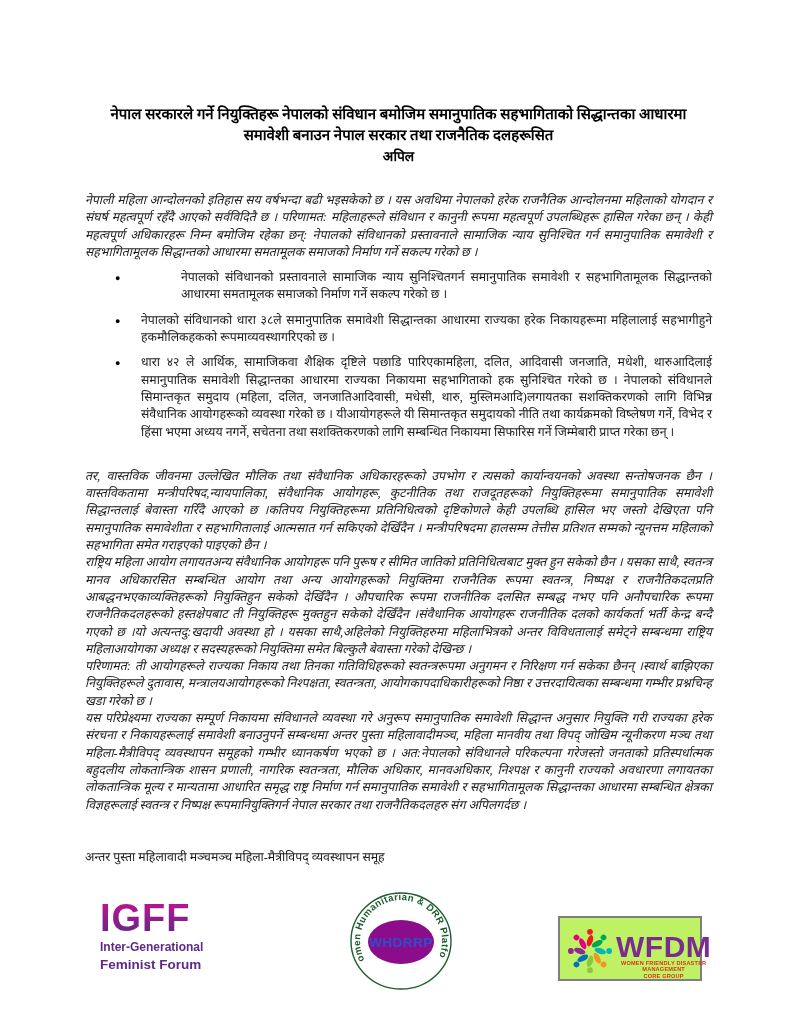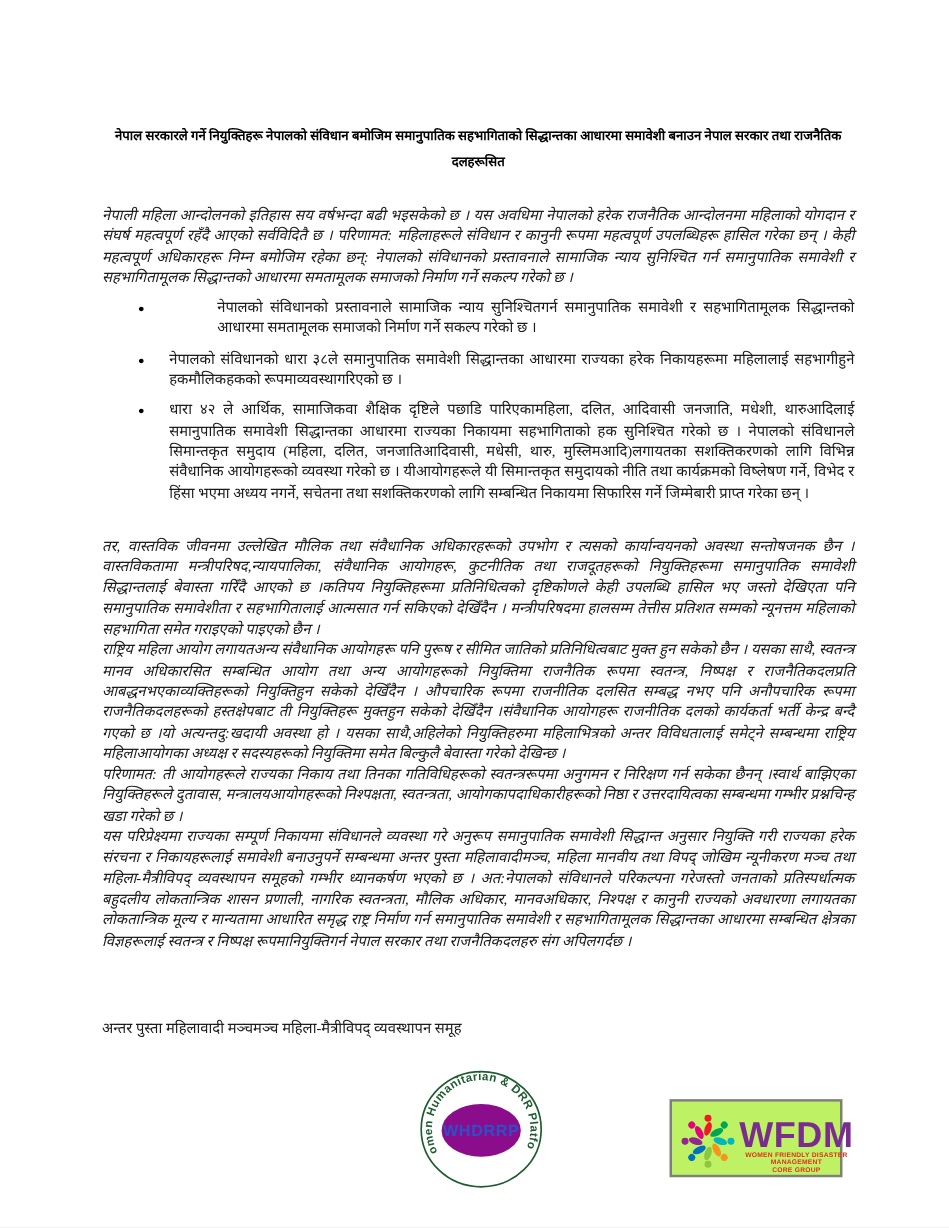--- a/index.html
+++ b/index.html
@@ -3,21 +3,21 @@
 <meta charset="utf-8">
 <style>
   html,body{margin:0;padding:0;background:#e8e8e8;}
   .page{
     position:relative;width:791px;height:1023px;background:#ffffff;
     margin:0 auto;overflow:hidden;
     font-family:"Liberation Serif", serif;color:#1b1b1b;
   }
   .content{position:absolute;left:85px;top:104px;width:627px;}
   .doc-title{
-    font-weight:bold;font-size:11px;line-height:21px;text-align:center;
+    font-weight:bold;font-size:15px;line-height:21px;text-align:center;
     color:#000;margin:0;padding:0 2px;
   }
   .doc-subtitle{
     font-weight:bold;font-size:13.8px;line-height:21px;text-align:center;
     color:#000;margin:0;
   }
   .body-text{font-size:12.3px;line-height:17.3px;text-align:justify;}
   .para{margin:0;font-style:italic;}
   .para-intro{margin-top:25px;}
   .bullet-list{list-style:none;margin:6px 0 0 0;padding:0;}
@@ -55,20 +55,21 @@
   .wfdm-acronym{font-weight:bold;font-size:30px;line-height:27px;letter-spacing:0.5px;}
   .wfdm-tag{font-weight:bold;font-size:5.6px;line-height:6.5px;letter-spacing:0.2px;text-align:center;}
 </style>
 </head>
 <body>
 
 <div class="page">
   <div class="content">
 
     <p class="doc-title">नेपाल सरकारले गर्ने नियुक्तिहरू नेपालको  संविधान बमोजिम समानुपातिक सहभागिताको सिद्धान्तका आधारमा समावेशी बनाउन नेपाल सरकार तथा राजनैतिक दलहरूसित</p>
+    <p class="doc-subtitle">अपिल</p>
 
     <p class="body-text para para-intro">नेपाली महिला आन्दोलनको इतिहास  सय वर्षभन्दा बढी भइसकेको छ । यस अवधिमा नेपालको हरेक राजनैतिक आन्दोलनमा महिलाको योगदान र संघर्ष महत्वपूर्ण रहँदै आएको सर्वविदितै छ । परिणामत: महिलाहरूले संविधान र कानुनी रूपमा महत्वपूर्ण उपलब्धिहरू हासिल गरेका छन् । केही महत्वपूर्ण अधिकारहरू निम्न बमोजिम रहेका छन्: नेपालको संविधानको प्रस्तावनाले सामाजिक न्याय सुनिश्चित गर्न समानुपातिक समावेशी र सहभागितामूलक सिद्धान्तको आधारमा समतामूलक समाजको निर्माण गर्ने सकल्प गरेको छ ।</p>
 
     <ul class="bullet-list">
       <li class="bullet-item">
         <span class="bullet-marker">●</span>
         <span class="body-text" style="display:block;margin-left:40px;">नेपालको संविधानको प्रस्तावनाले सामाजिक न्याय सुनिश्चितगर्न समानुपातिक समावेशी र सहभागितामूलक सिद्धान्तको आधारमा समतामूलक समाजको निर्माण गर्ने सकल्प गरेको छ ।</span>
       </li>
       <li class="bullet-item">
         <span class="bullet-marker">●</span>
@@ -86,20 +87,25 @@
       <p class="body-text para">परिणामत: ती आयोगहरूले राज्यका निकाय तथा तिनका गतिविधिहरूको स्वतन्त्ररूपमा अनुगमन र निरिक्षण गर्न सकेका छैनन् ।स्वार्थ बाझिएका नियुक्तिहरूले दुतावास, मन्त्रालयआयोगहरूको निश्पक्षता, स्वतन्त्रता, आयोगकापदाधिकारीहरूको निष्ठा र उत्तरदायित्वका सम्बन्धमा गम्भीर प्रश्नचिन्ह खडा गरेको छ  ।</p>
       <p class="body-text para">यस परिप्रेक्ष्यमा राज्यका सम्पूर्ण निकायमा संविधानले व्यवस्था गरे अनुरूप समानुपातिक समावेशी सिद्धान्त अनुसार नियुक्ति गरी राज्यका हरेक संरचना र निकायहरूलाई समावेशी बनाउनुपर्ने सम्बन्धमा अन्तर पुस्ता महिलावादीमञ्च, महिला मानवीय तथा विपद् जोखिम न्यूनीकरण मञ्च तथा महिला-मैत्रीविपद् व्यवस्थापन समूहको गम्भीर ध्यानकर्षण भएको छ । अत:नेपालको संविधानले परिकल्पना गरेजस्तो जनताको प्रतिस्पर्धात्मक बहुदलीय लोकतान्त्रिक शासन प्रणाली, नागरिक स्वतन्त्रता, मौलिक अधिकार, मानवअधिकार, निश्पक्ष र कानुनी राज्यको अवधारणा लगायतका लोकतान्त्रिक मूल्य र मान्यतामा आधारित समृद्ध राष्ट्र निर्माण गर्न समानुपातिक समावेशी र सहभागितामूलक सिद्धान्तका आधारमा सम्बन्धित क्षेत्रका विज्ञहरूलाई स्वतन्त्र र निष्पक्ष रूपमानियुक्तिगर्न नेपाल सरकार तथा राजनैतिकदलहरु संग अपिलगर्दछ ।</p>
     </div>
   </div>
 
   <div class="footer-orgs">
     <span>अन्तर पुस्ता महिलावादी मञ्च</span>
     <span>मञ्च महिला-मैत्रीविपद् व्यवस्थापन समूह</span>
   </div>
 
+  <div class="logo-igff">
+    <span class="igff-acronym" style="background-image: linear-gradient(rgb(196, 18, 143), rgb(93, 42, 134));">IGFF</span>
+    <div class="igff-sub" style="color: rgb(93, 42, 134);">Inter-Generational</div>
+    <div class="igff-sub igff-sub2" style="color: rgb(93, 42, 134);">Feminist Forum</div>
+  </div>
 
   <div class="logo-whdrrp">
     <svg width="110" height="106" viewBox="0 0 110 106">
       <defs>
         <path id="whdrrp-arc" d="M 17.8 70.3 A 41 41 0 1 1 92.2 70.3" fill="none"></path>
       </defs>
       <ellipse cx="55" cy="53" rx="50" ry="48" fill="#ffffff" stroke="#1d5c2e" stroke-width="1.4"></ellipse>
       <ellipse cx="55" cy="54" rx="33" ry="22" fill="#8c0d8c"></ellipse>
       <text class="whdrrp-ring-label" fill="#1d5c2e">
         <textPath href="#whdrrp-arc" startOffset="50%" text-anchor="middle">Women Humanitarian &amp; DRR Platform</textPath>

